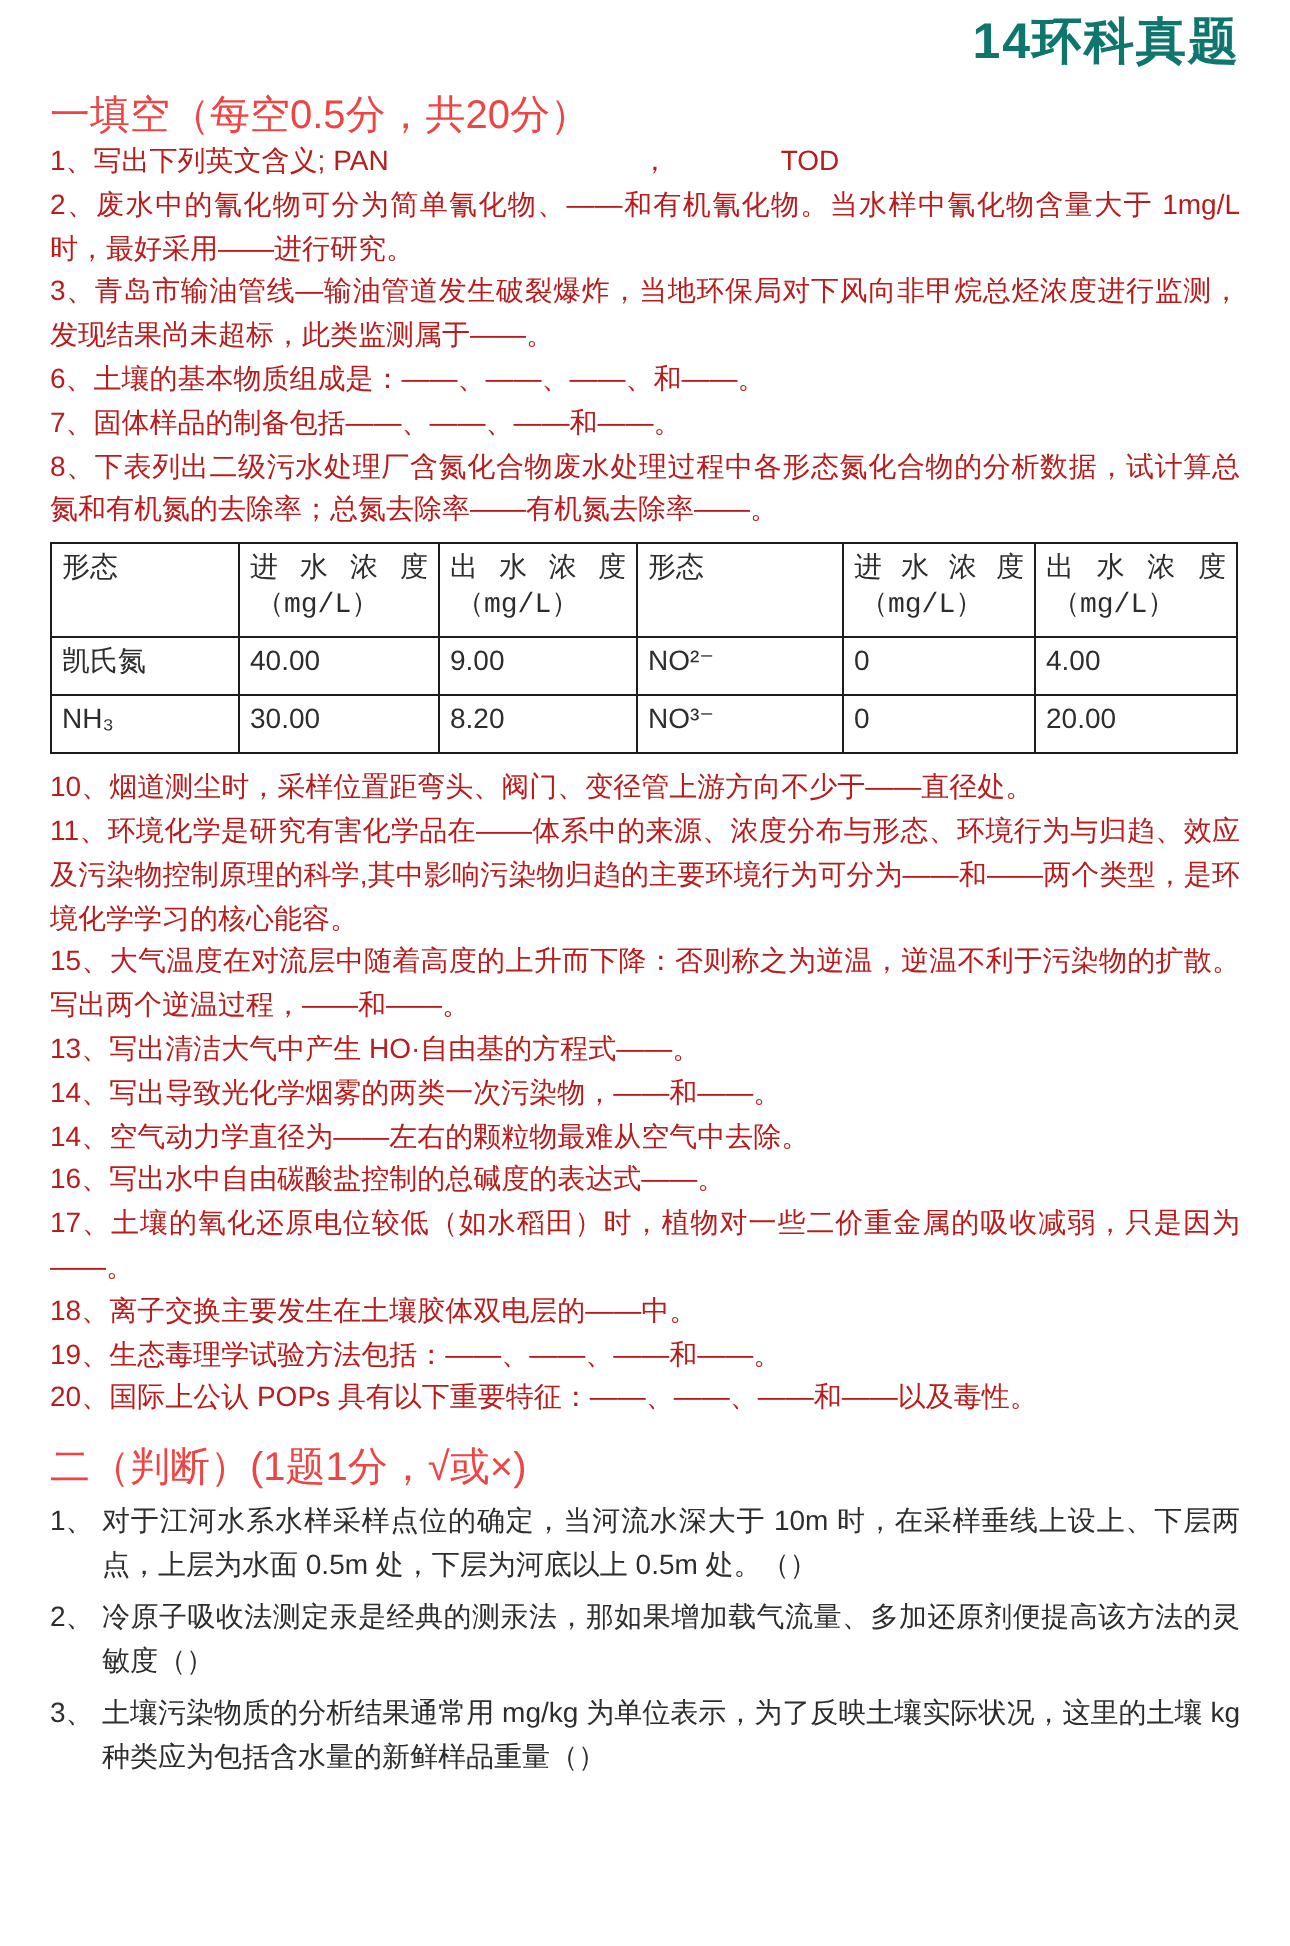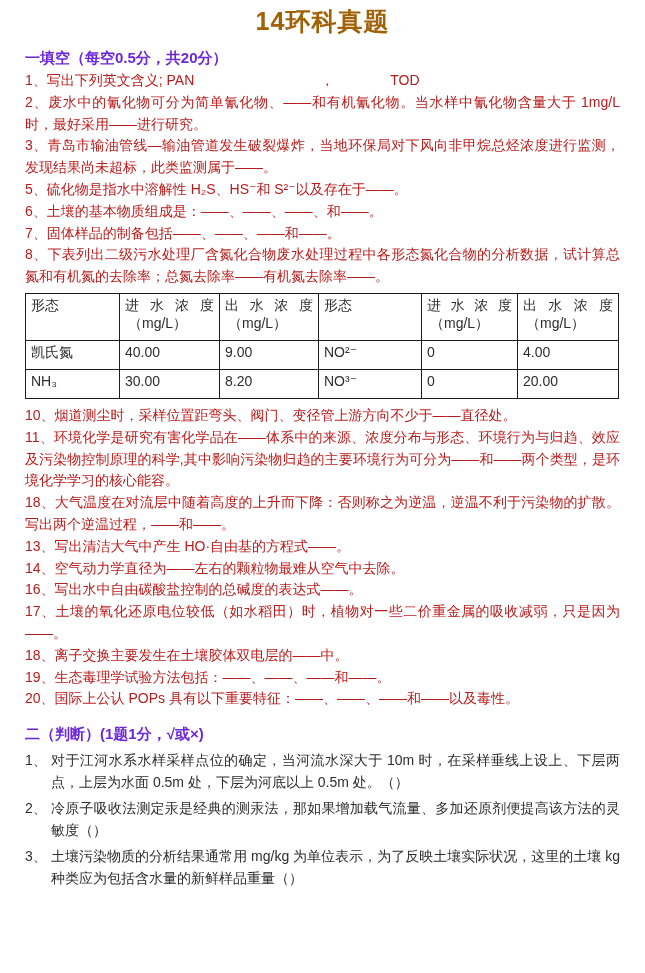--- a/index.html
+++ b/index.html
@@ -9,32 +9,32 @@
     font-family: "Liberation Sans", "DejaVu Sans", sans-serif;
     color: #2d2d2d;
   }
   .page {
     width: 645px;
     height: 973px;
     padding: 4px 25px 0 25px;
     overflow: hidden;
   }
   .title {
-    text-align: center;
-    color: #a16207;
+    text-align: right;
+    color: #0f766e;
     font-size: 25px;
     font-weight: 700;
     line-height: 34px;
     margin-bottom: 8px;
     letter-spacing: 1px;
   }
   .sec-head {
-    font-size: 15px;
-    font-weight: 700;
-    color: #6d28d9;
+    font-size: 20px;
+    font-weight: 400;
+    color: #ef4444;
     line-height: 24px;
   }
   .sec-head.sec2 { margin-top: 12px; margin-bottom: 3px; }
   .q {
     font-size: 14px;
     line-height: 21.8px;
     text-align: justify;
     color: #b91c1c;
   }
   table.data-table {
@@ -55,38 +55,37 @@
     font-weight: 400;
     text-align: left;
     vertical-align: top;
     padding: 3px 5px 2px 5px;
     color: #2d2d2d;
     margin-top: 40px;
   }
   table.data-table th { height: 47px; }
   table.data-table td { height: 29px; }
   .th-label.just { text-align: justify; text-align-last: justify; font-family: Liberation Serif, serif; }
-  .th-unit { padding-left: 3px; }
+  .th-unit { padding-left: 3px; font-family: Liberation Mono, monospace; }
   .judge { display: flex; font-size: 14px; line-height: 22px; margin-bottom: 4px; }
   .judge .jnum { flex: 0 0 26px; }
   .judge .jtext { flex: 1; text-align: justify; }
 </style>
 </head>
 <body>
 
 <div class="page">
 
   <h1 class="title">14环科真题</h1>
 
   <h2 class="sec-head">一填空（每空0.5分，共20分）</h2>
 
   <p class="q">1、写出下列英文含义; PAN　　　　　　　　　，　　　　TOD</p>
   <p class="q">2、废水中的氰化物可分为简单氰化物、——和有机氰化物。当水样中氰化物含量大于 1mg/L 时，最好采用——进行研究。</p>
   <p class="q">3、青岛市输油管线—输油管道发生破裂爆炸，当地环保局对下风向非甲烷总烃浓度进行监测，发现结果尚未超标，此类监测属于——。</p>
-  <p class="q">5、硫化物是指水中溶解性 H₂S、HS⁻和 S²⁻以及存在于——。</p>
   <p class="q">6、土壤的基本物质组成是：——、——、——、和——。</p>
   <p class="q">7、固体样品的制备包括——、——、——和——。</p>
   <p class="q">8、下表列出二级污水处理厂含氮化合物废水处理过程中各形态氮化合物的分析数据，试计算总氮和有机氮的去除率；总氮去除率——有机氮去除率——。</p>
 
   <table class="data-table">
     <colgroup>
       <col class="c1">
         <col class="c2">
         <col class="c3">
         <col class="c4">
@@ -132,22 +131,23 @@
       <td>8.20</td>
       <td>NO³⁻</td>
       <td>0</td>
       <td>20.00</td>
     </tr>
   </tbody>
     </table>
 
   <p class="q">10、烟道测尘时，采样位置距弯头、阀门、变径管上游方向不少于——直径处。</p>
   <p class="q">11、环境化学是研究有害化学品在——体系中的来源、浓度分布与形态、环境行为与归趋、效应及污染物控制原理的科学,其中影响污染物归趋的主要环境行为可分为——和——两个类型，是环境化学学习的核心能容。</p>
-  <p class="q">18、大气温度在对流层中随着高度的上升而下降：否则称之为逆温，逆温不利于污染物的扩散。写出两个逆温过程，——和——。</p>
+  <p class="q">15、大气温度在对流层中随着高度的上升而下降：否则称之为逆温，逆温不利于污染物的扩散。写出两个逆温过程，——和——。</p>
   <p class="q">13、写出清洁大气中产生 HO·自由基的方程式——。</p>
+  <p class="q">14、写出导致光化学烟雾的两类一次污染物，——和——。</p>
   <p class="q">14、空气动力学直径为——左右的颗粒物最难从空气中去除。</p>
   <p class="q">16、写出水中自由碳酸盐控制的总碱度的表达式——。</p>
   <p class="q">17、土壤的氧化还原电位较低（如水稻田）时，植物对一些二价重金属的吸收减弱，只是因为——。</p>
   <p class="q">18、离子交换主要发生在土壤胶体双电层的——中。</p>
   <p class="q">19、生态毒理学试验方法包括：——、——、——和——。</p>
   <p class="q">20、国际上公认 POPs 具有以下重要特征：——、——、——和——以及毒性。</p>
 
   <h2 class="sec-head sec2">二（判断）(1题1分，√或×)</h2>
 
   <div class="judge">

